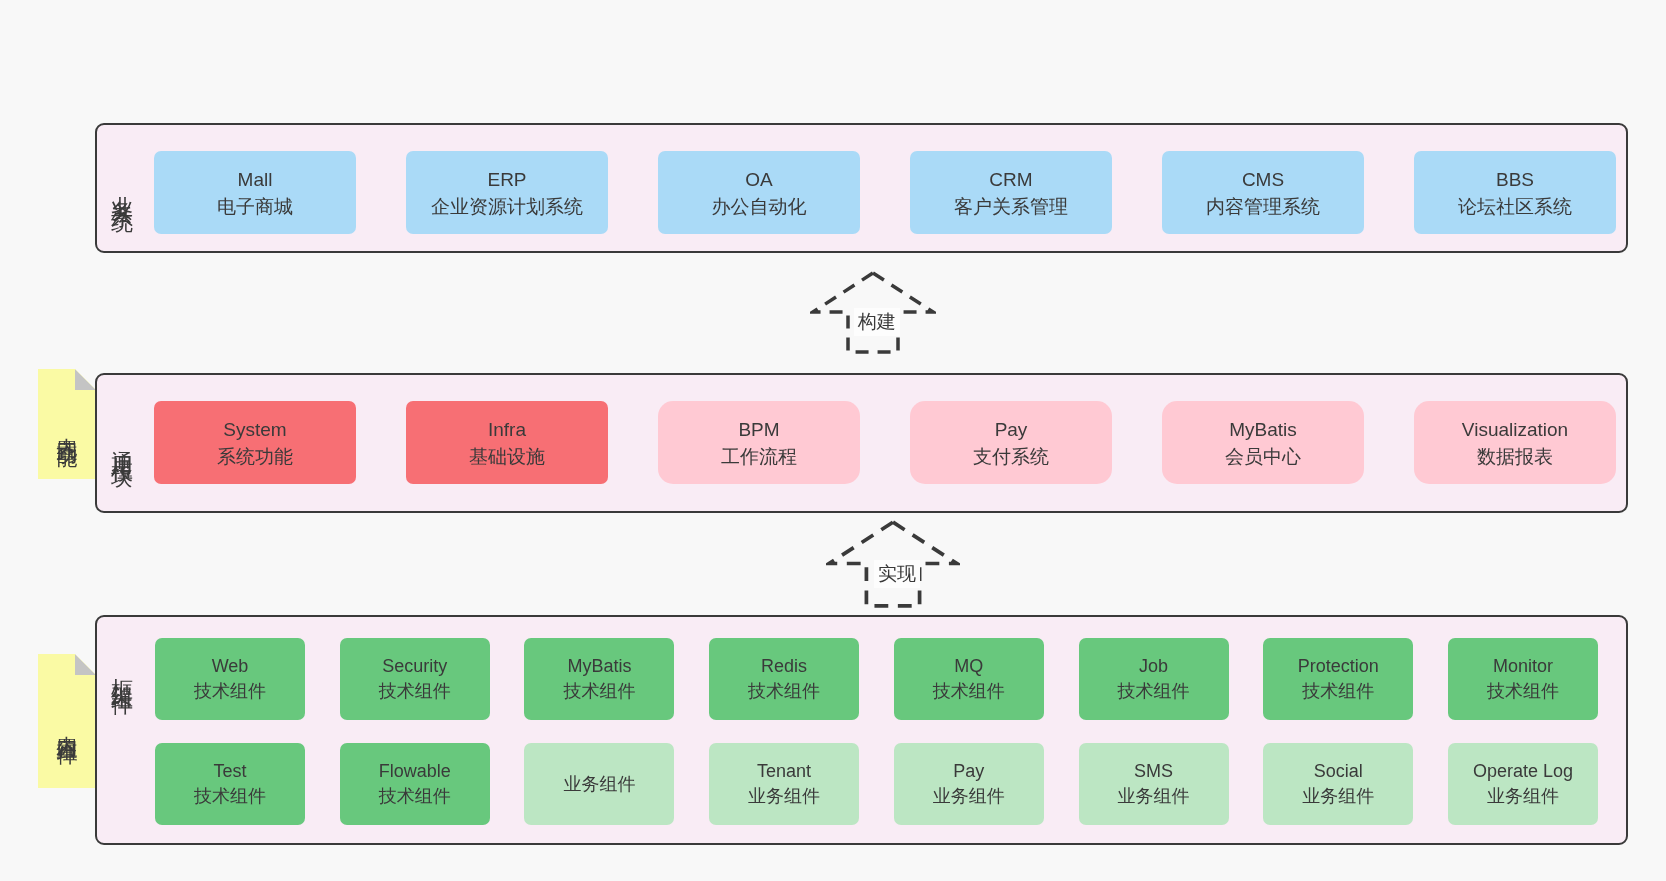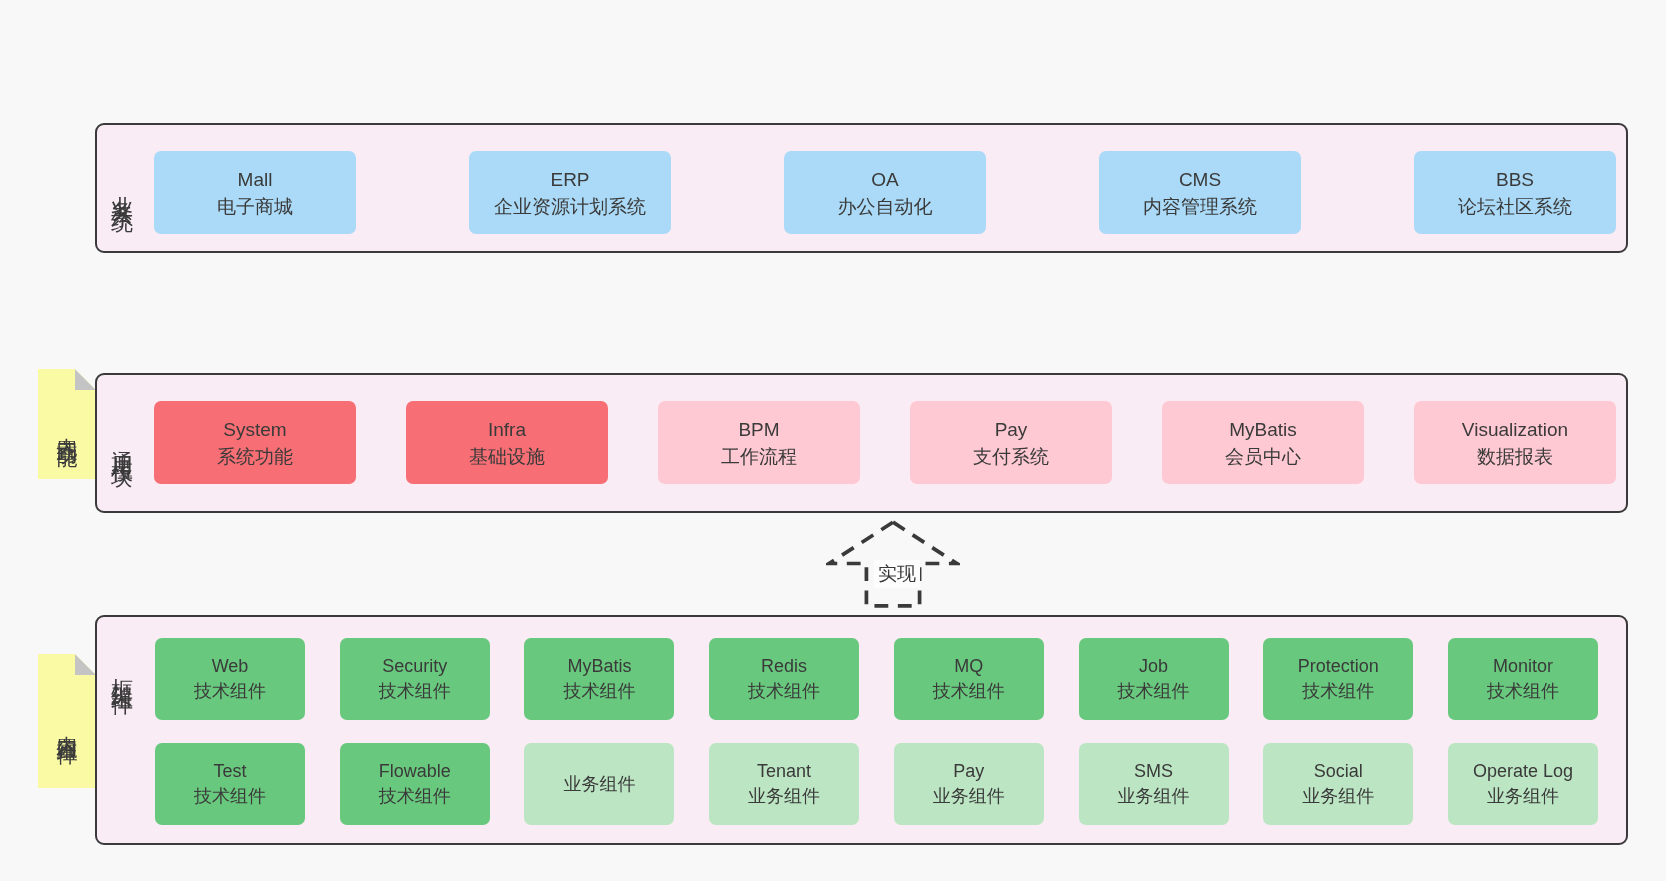--- a/index.html
+++ b/index.html
@@ -27,21 +27,21 @@
   .rowB{left:58px;right:28px;top:126px;height:82px;}
 
   .box{border-radius:7px;display:flex;flex-direction:column;align-items:center;
        justify-content:center;text-align:left;box-sizing:border-box;}
   .row6 .box{width:202px;font-size:19px;line-height:27px;}
   .rowA .box,.rowB .box{width:150px;font-size:18px;line-height:25px;padding:4px 12px;}
   .bn,.bd{display:block;}
 
   .v-blue{background:#aadaf7;}
   .v-red{background:#f76f74;}
-  .v-pink{background:#ffc9d3;}
+  .v-pink{background:#ffc9d3;border-radius:15px;}
   .v-green{background:#68c87d;}
   .v-lightgreen{background:#bce6c3;}
 
   
   .arrow{position:absolute;z-index:0;}
   .arrow1{left:810px;top:270px;width:126px;height:84px;}
   .arrow2{left:826px;top:519px;width:134px;height:89px;}
   .arrow svg{width:100%;height:100%;display:block;}
   .arrow-label{position:absolute;left:53%;top:62%;transform:translate(-50%,-50%);
                background:#fdfdfd;padding:1px 4px;font-size:19px;white-space:nowrap;}
@@ -78,30 +78,40 @@
       </div>
       <div class="box v-blue">
         <span class="bn">ERP</span>
         <span class="bd">企业资源计划系统</span>
       </div>
       <div class="box v-blue">
         <span class="bn">OA</span>
         <span class="bd">办公自动化</span>
       </div>
       <div class="box v-blue">
+        <span class="bn">CRM</span>
+        <span class="bd">客户关系管理</span>
+      </div>
+      <div class="box v-blue">
         <span class="bn">CMS</span>
         <span class="bd">内容管理系统</span>
       </div>
       <div class="box v-blue">
         <span class="bn">BBS</span>
         <span class="bd">论坛社区系统</span>
       </div>
     </div>
   </section>
 
+  <div class="arrow arrow1">
+    <svg viewBox="0 0 126 84" preserveAspectRatio="none">
+      <polygon points="63,3 123,42 88,42 88,82 38,82 38,42 3,42" fill="none" stroke="#3a3a3a" stroke-width="3.5" stroke-dasharray="13 9"></polygon>
+    </svg>
+    <span class="arrow-label">构建</span>
+  </div>
 
   <section class="layer layer-mid">
     <div class="vlabel">通用模块</div>
     <div class="row row6">
       <div class="box v-red">
         <span class="bn">System</span>
         <span class="bd">系统功能</span>
       </div>
       <div class="box v-red">
         <span class="bn">Infra</span>

